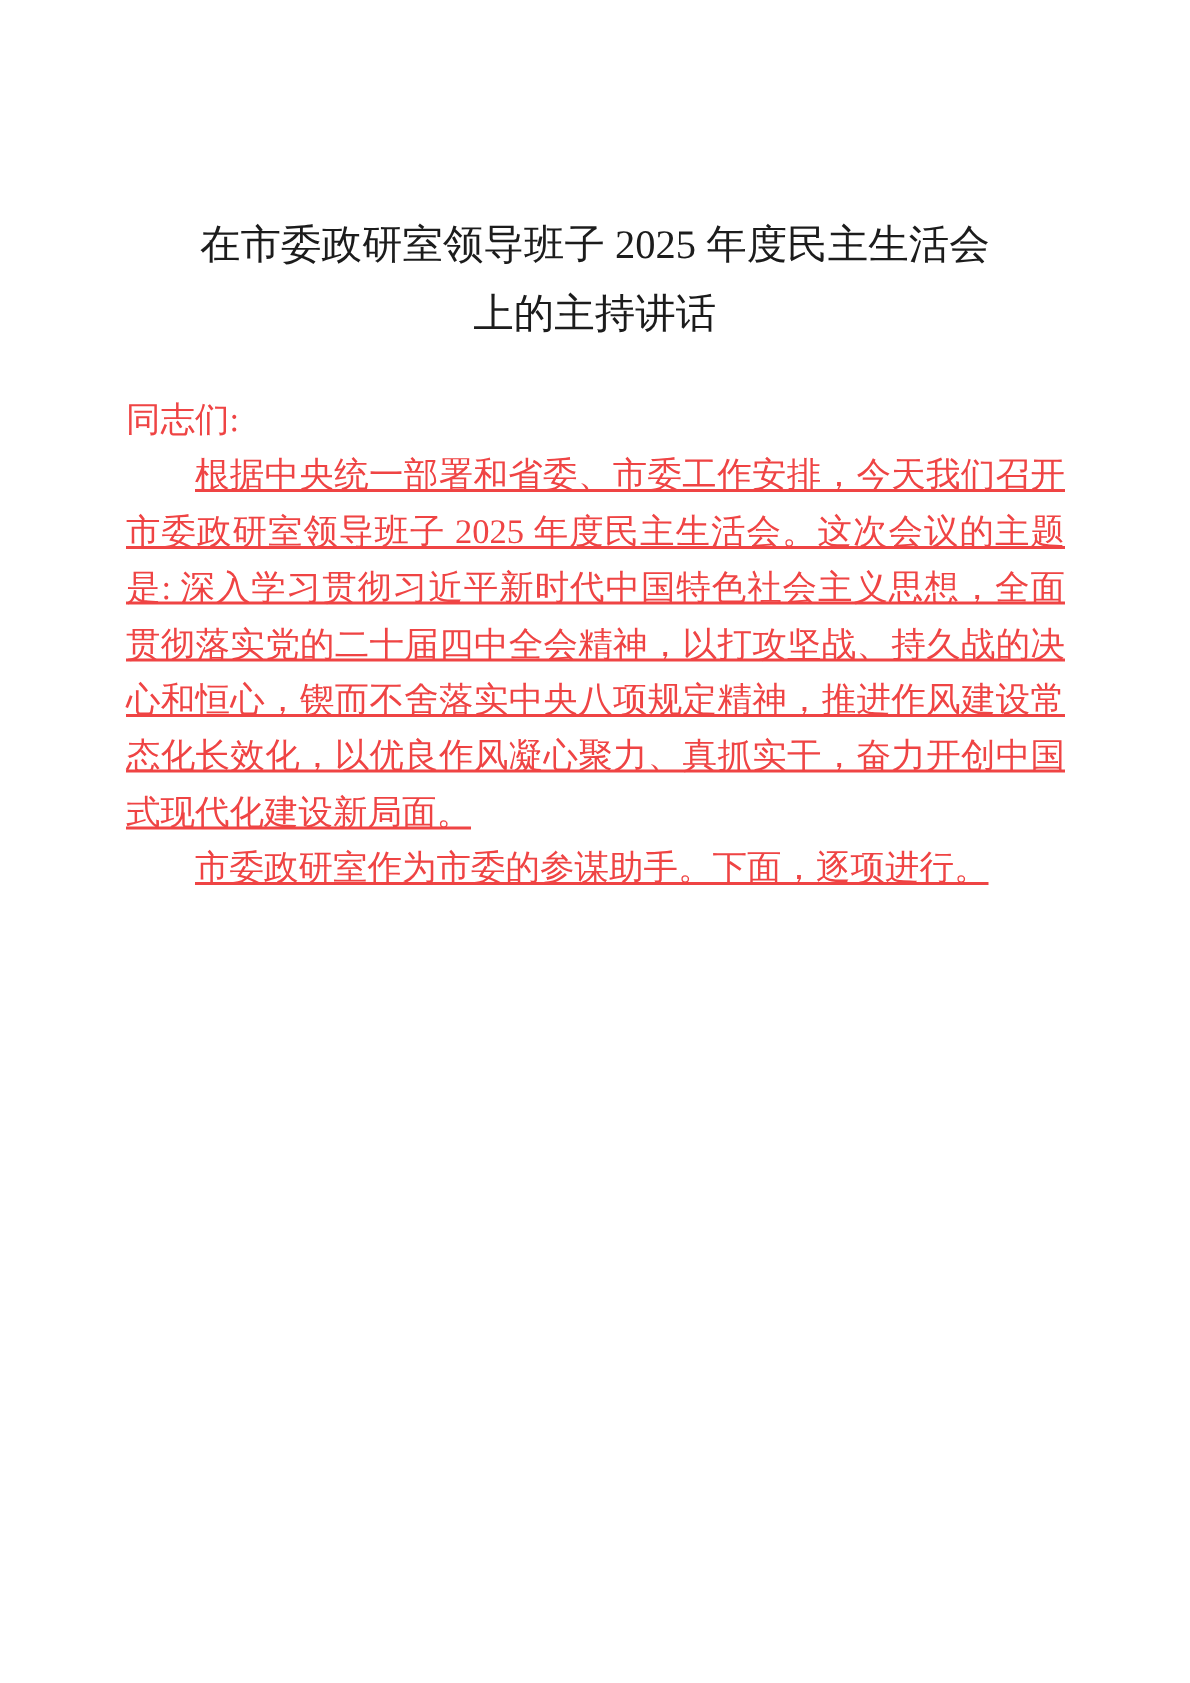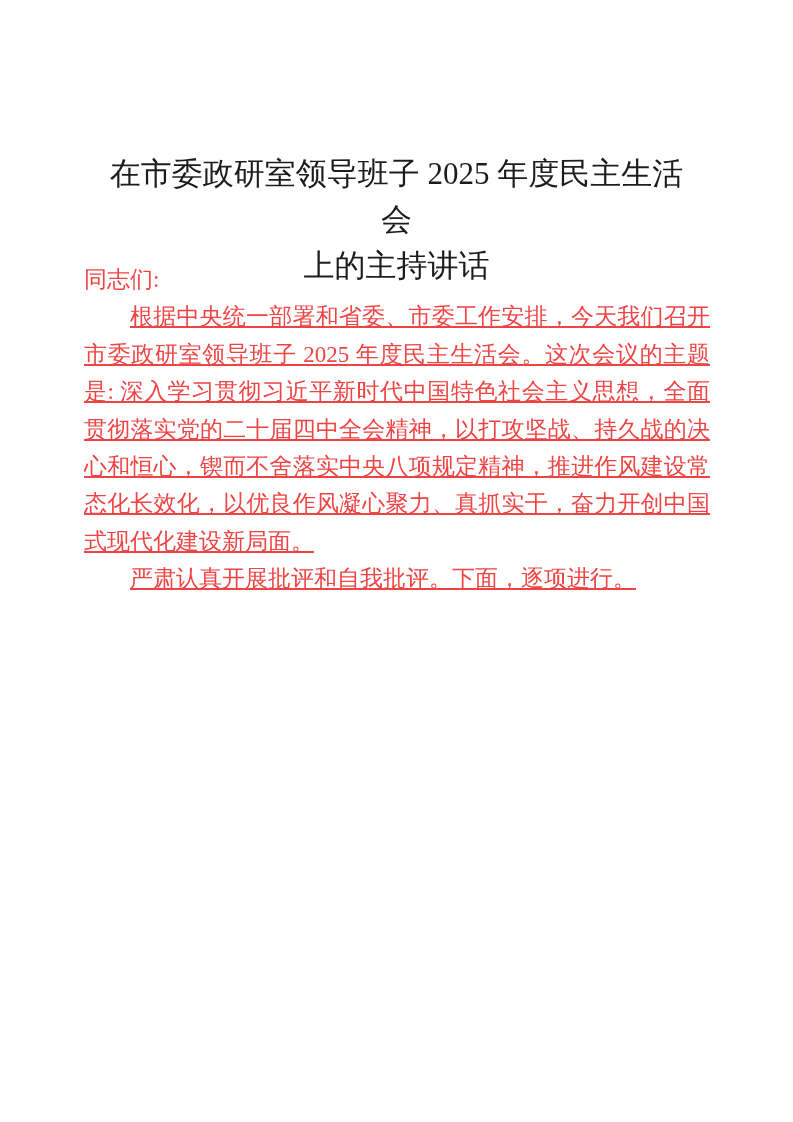--- a/index.html
+++ b/index.html
@@ -13,23 +13,23 @@
     height: 1122px;
     background: #ffffff;
     overflow: hidden;
     font-family: "Liberation Serif", "DejaVu Serif", serif;
   }
   .doc-title {
     position: absolute;
     top: 140px;
     left: 84px;
     right: 84px;
-    margin: 11px;
+    margin: 0;
     text-align: center;
-    font-size: 31px;
+    font-size: 27px;
     font-weight: 400;
     line-height: 46px;
     color: #1c1c1c;
   }
   .doc-title .tline {
     display: block;
   }
   .doc-body {
     position: absolute;
     top: 261px;
@@ -57,15 +57,15 @@
 
 <div class="page">
   <h1 class="doc-title">
     <span class="tline">在市委政研室领导班子 2025 年度民主生活会</span>
     <span class="tline">上的主持讲话</span>
   </h1>
 
   <div class="doc-body">
     <p class="salutation">同志们:</p>
     <p class="para">根据中央统一部署和省委、市委工作安排，今天我们召开市委政研室领导班子 2025 年度民主生活会。这次会议的主题是: 深入学习贯彻习近平新时代中国特色社会主义思想，全面贯彻落实党的二十届四中全会精神，以打攻坚战、持久战的决心和恒心，锲而不舍落实中央八项规定精神，推进作风建设常态化长效化，以优良作风凝心聚力、真抓实干，奋力开创中国式现代化建设新局面。</p>
-    <p class="para">严肃认真开展批评和自我批评。下面，逐项进行。</p>
+    <p class="para">市委政研室作为市委的参谋助手。下面，逐项进行。</p>
   </div>
 </div>
 
 </body></html>

